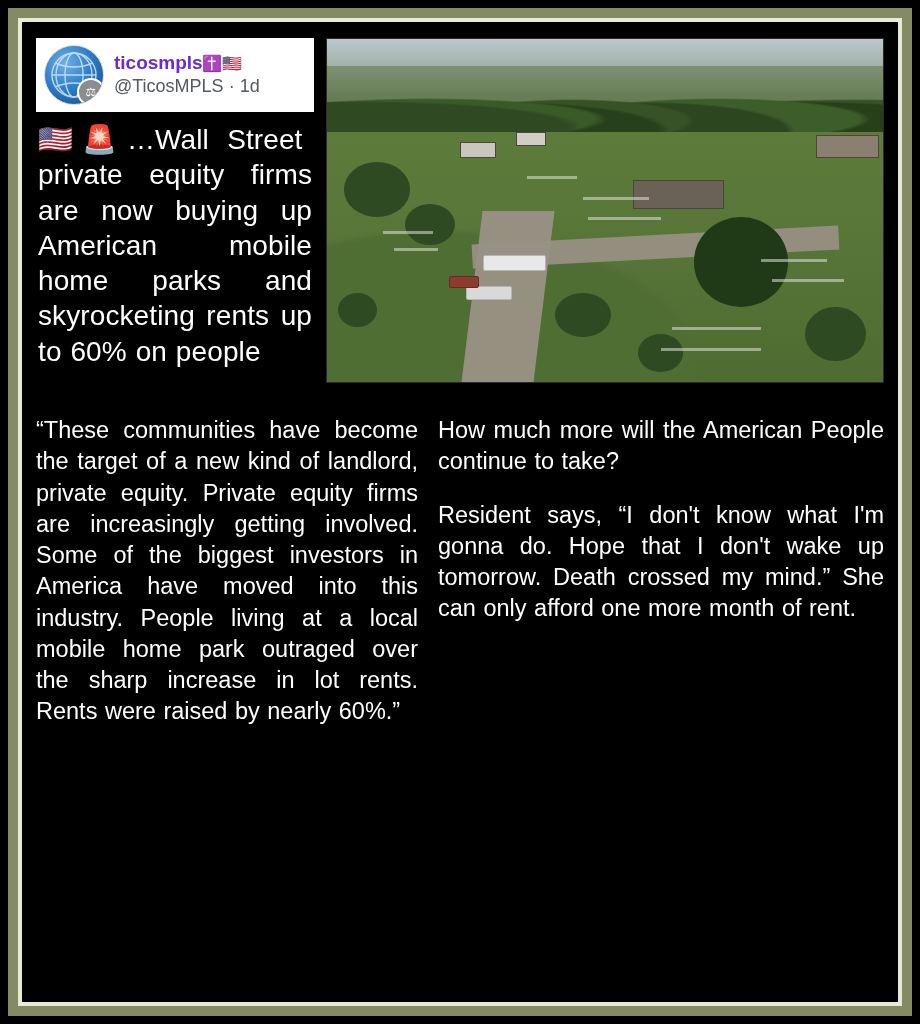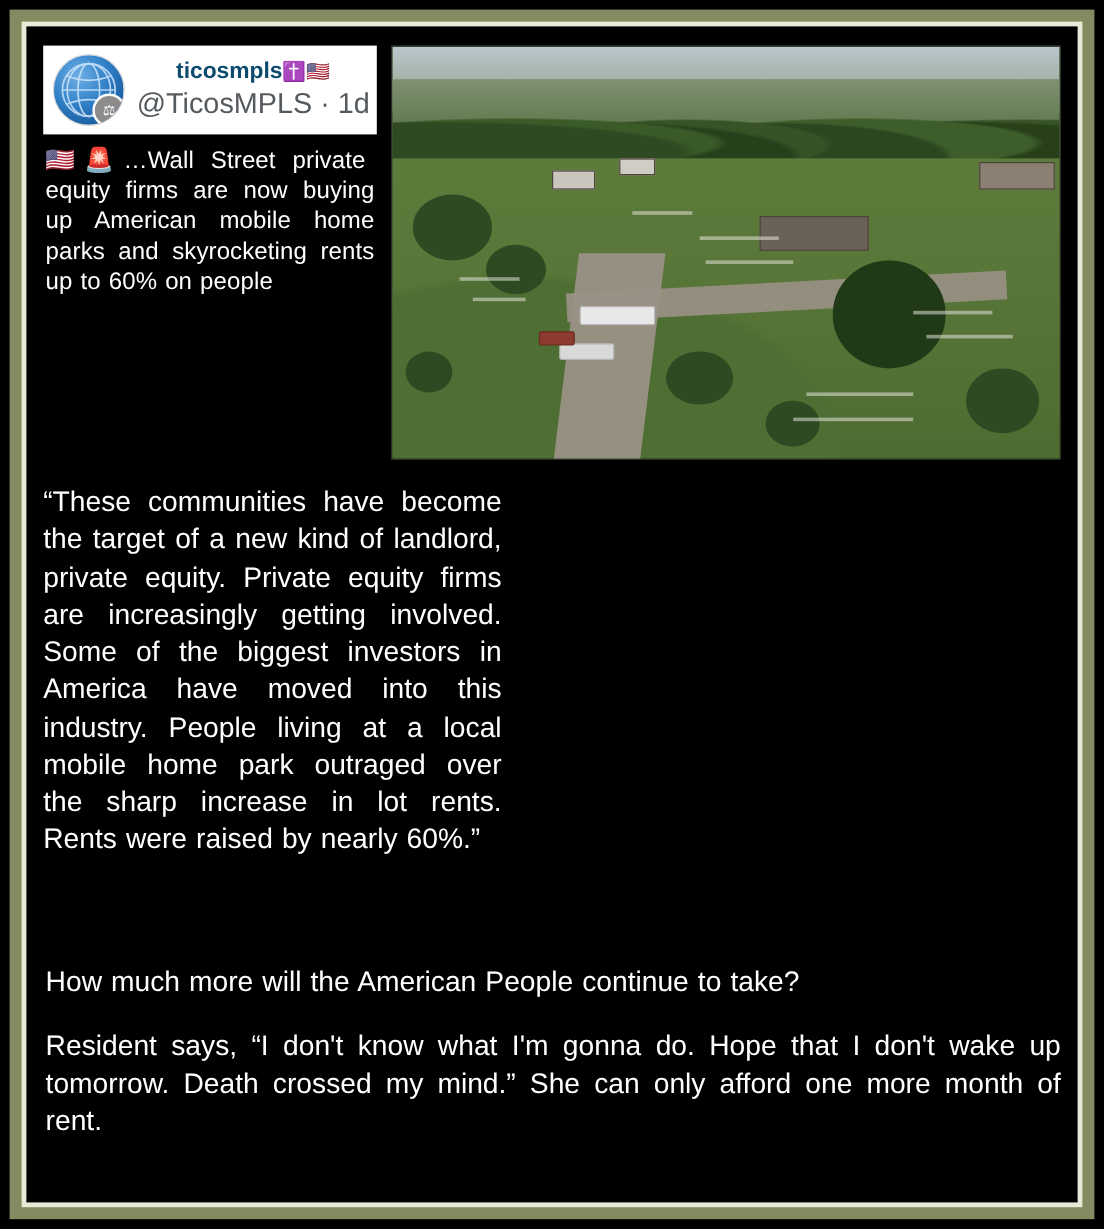--- a/index.html
+++ b/index.html
@@ -106,41 +106,40 @@
     line-height: 1;
   }
   .account-meta {
     padding-left: 10px;
     display: flex;
     flex-direction: column;
     justify-content: center;
     min-width: 0;
   }
   .acct-name {
-    color: #0c4a6e;
+    color: #6d28d9;
     font-size: 19px;
     font-weight: bold;
     line-height: 1.15;
     white-space: nowrap;
-    text-align: center;
   }
   .acct-name .emoji {
     font-weight: normal;
     font-size: 16px;
   }
   .acct-handle {
     color: #555a5e;
-    font-size: 24px;
+    font-size: 18px;
     line-height: 1.2;
     margin-top: 2px;
     white-space: nowrap;
   }
 
   .lede {
-    font-size: 20px;
+    font-size: 28px;
     line-height: 1.26;
     text-align: justify;
     text-align-last: left;
     padding: 10px 2px 0 2px;
     letter-spacing: 0.1px;
     word-spacing: 1px;
   }
 
   
   .photo {
@@ -218,22 +217,22 @@
   .photo .bus {
     position: absolute;
     background: #e8e8e8;
     border: 1px solid #b5b5b5;
     border-radius: 2px;
   }
 
   
   .bottom-region {
     display: flex;
-    flex-direction: column;
-    margin-top: 20px;
+    flex-direction: row;
+    margin-top: 32px;
     flex: 1 1 auto;
   }
   .col {
     box-sizing: border-box;
     font-size: 23.5px;
     line-height: 1.33;
     text-align: justify;
     text-align-last: left;
     word-spacing: 1px;
   }

